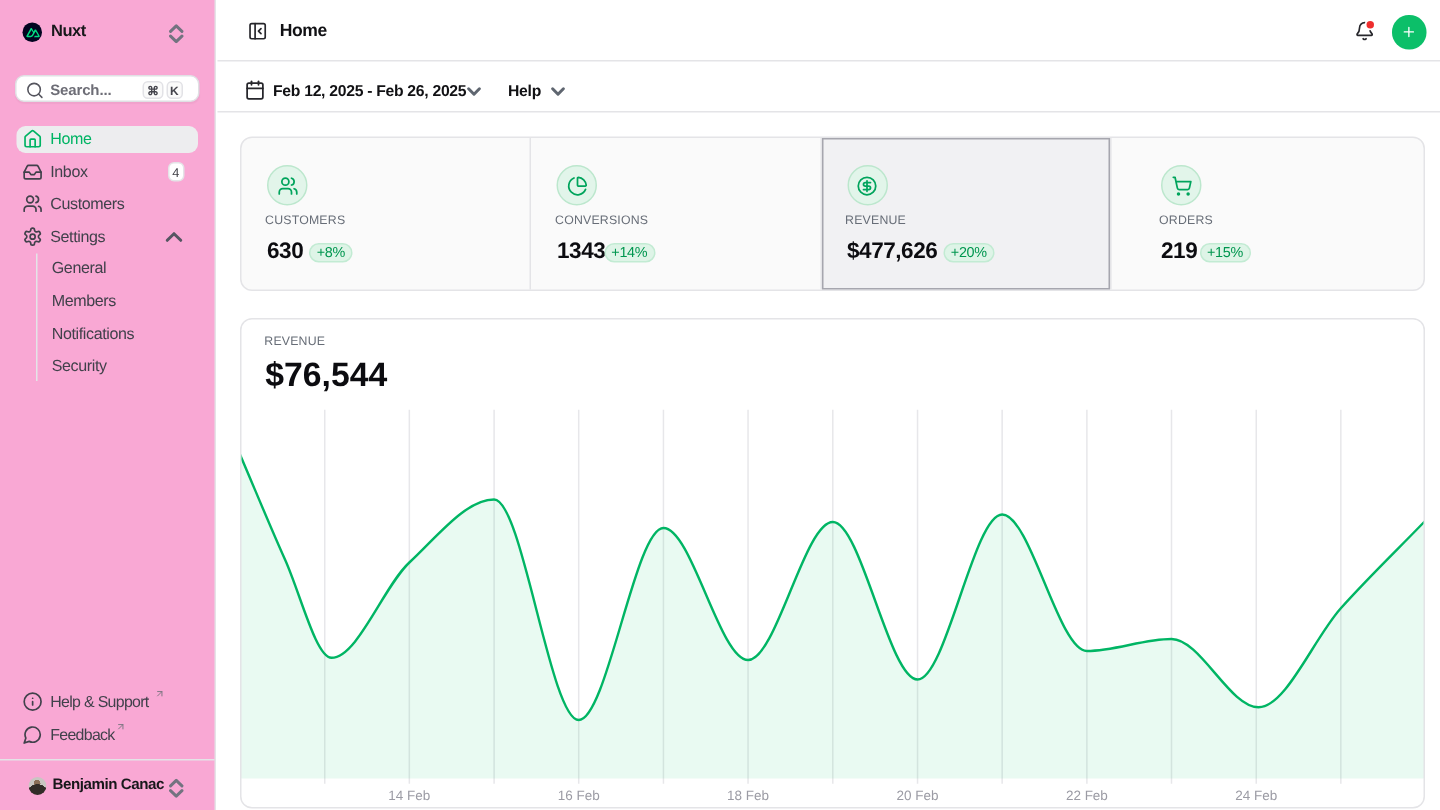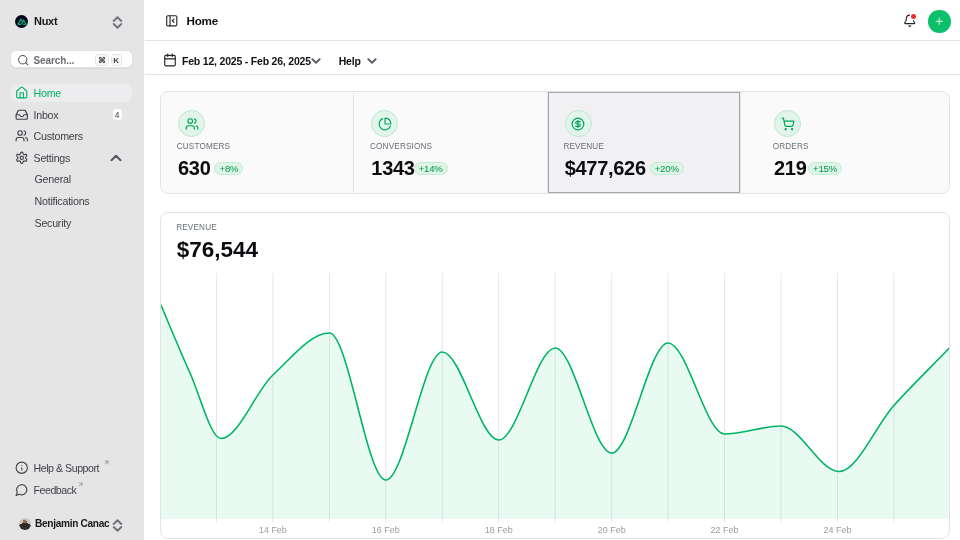--- a/index.html
+++ b/index.html
@@ -1,21 +1,21 @@
 <!DOCTYPE html>
 <html><head>
 <meta charset="utf-8">
 <style>
 * { margin:0; padding:0; box-sizing:border-box; }
 html,body { width:960px; height:540px; overflow:hidden; background:#fff;
   font-family:"Liberation Sans", sans-serif; -webkit-font-smoothing:antialiased; }
 .icon { stroke:currentColor; fill:none; stroke-width:2; stroke-linecap:round; stroke-linejoin:round; }
 
 .sidebar { position:absolute; left:0; top:0; width:144px; height:540px;
-  background:#e5e5e5; border-right:1px solid #e4e4e7; }
+  background:#f9a8d4; border-right:1px solid #e4e4e7; }
 .logo-row { position:absolute; left:12px; top:12px; right:8px; height:18px; }
 .logo-circle { position:absolute; left:3px; top:2.5px; width:13px; height:13px; border-radius:50%;
   background:#020420; display:flex; align-items:center; justify-content:center; }
 .logo-name { position:absolute; left:22px; top:2.5px; font-size:11px; font-weight:700; color:#18181b; letter-spacing:-0.3px; }
 .updown { position:absolute; color:#737380; }
 .search-box { position:absolute; left:10px; top:50px; width:123px; height:18px; background:#fff;
   border:1px solid #e0e0e4; border-radius:6px; box-shadow:0 1px 1px rgba(0,0,0,0.04);font-weight:bold; }
 .search-box .mag { position:absolute; left:5.5px; top:2.5px; color:#55555e; }
 .search-box .ph { position:absolute; left:22.5px; top:3.8px; font-size:10px; color:#6d6d76; letter-spacing:-0.1px; }
 .kbd { position:absolute; top:2.8px; height:12px; background:#fafafa; border:1px solid #e2e2e6;
@@ -61,21 +61,21 @@
 .stats { position:absolute; left:15px; top:91px; width:790.4px; height:103px;
   background:#fafafa; border:1px solid #e4e4e7; border-radius:8px; display:flex; }
 .stat { position:relative; flex:1 1 0; border-right:1px solid #e4e4e7; }
 .stat:last-child { border-right:none;margin-left:16px; }
 .stat.sel { background:#f1f1f3; box-shadow:inset 0 0 0 1px #a6a6ae; }
 .stat .ic { position:absolute; left:17px; top:18px; width:27px; height:27px; border-radius:50%;
   background:#e2f5ea; border:1px solid #bce7cd; display:flex; align-items:center; justify-content:center;
   color:#00a45c; }
 .stat .lbl { position:absolute; left:15.7px; top:49.8px; font-size:8.2px; color:#676d77; letter-spacing:0.15px; }
 .stat .numrow { position:absolute; left:17px; top:65px; display:flex; align-items:center; gap:4px; }
-.stat .num { font-size:20px; font-weight:700; color:#0c0c10; letter-spacing:-0.3px; line-height:22px; }
+.stat .num { font-size:15px; font-weight:700; color:#0c0c10; letter-spacing:-0.3px; line-height:22px; }
 .stat .pill { height:13.8px; padding:0 4px; background:#def4e7;
   border:1px solid #c2ebd3; border-radius:7px; font-size:9.6px; font-weight:500; color:#00964f;
   line-height:12.6px; letter-spacing:-0.2px; margin-top:1.2px; }
 
 .chart-card { position:absolute; left:15px; top:211.5px; width:790.4px; height:327px;
   background:#fff; border:1px solid #e4e4e7; border-radius:8px; overflow:hidden; }
 .chart-card .lbl { position:absolute; left:15.2px; top:10.6px; font-size:8.2px; color:#676d77; letter-spacing:0.15px; }
 .chart-card .big { position:absolute; left:15.8px; top:24.3px; font-size:22.5px; font-weight:700; color:#0c0c10;
   letter-spacing:0px; }
 .chart-svg { position:absolute; left:-1px; top:60.5px; }
@@ -147,20 +147,23 @@
       <span class="nlabel">Settings</span>
       <svg class="nright" style="right:9px; top:4px; color:#565662;" width="14" height="10" viewBox="0 0 14 10">
           <path class="icon" stroke-width="1.2" d="M2.5 7.2 L7 2.8 L11.5 7.2"></path>
         </svg>
     </div>
   </div>
   <div class="subnav">
     <div class="guide"></div>
     <div class="sub-item">
         <span>General</span>
+      </div>
+    <div class="sub-item">
+        <span>Members</span>
       </div>
     <div class="sub-item">
         <span>Notifications</span>
       </div>
     <div class="sub-item">
         <span>Security</span>
       </div>
   </div>
   <div class="side-bottom">
     <div class="bot-item">

